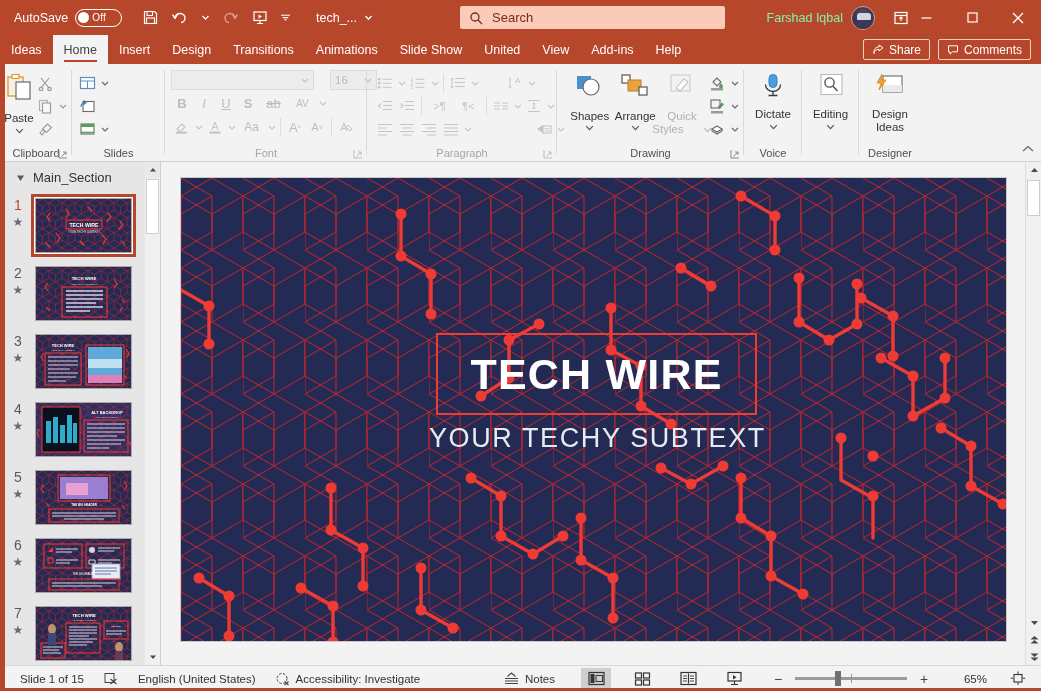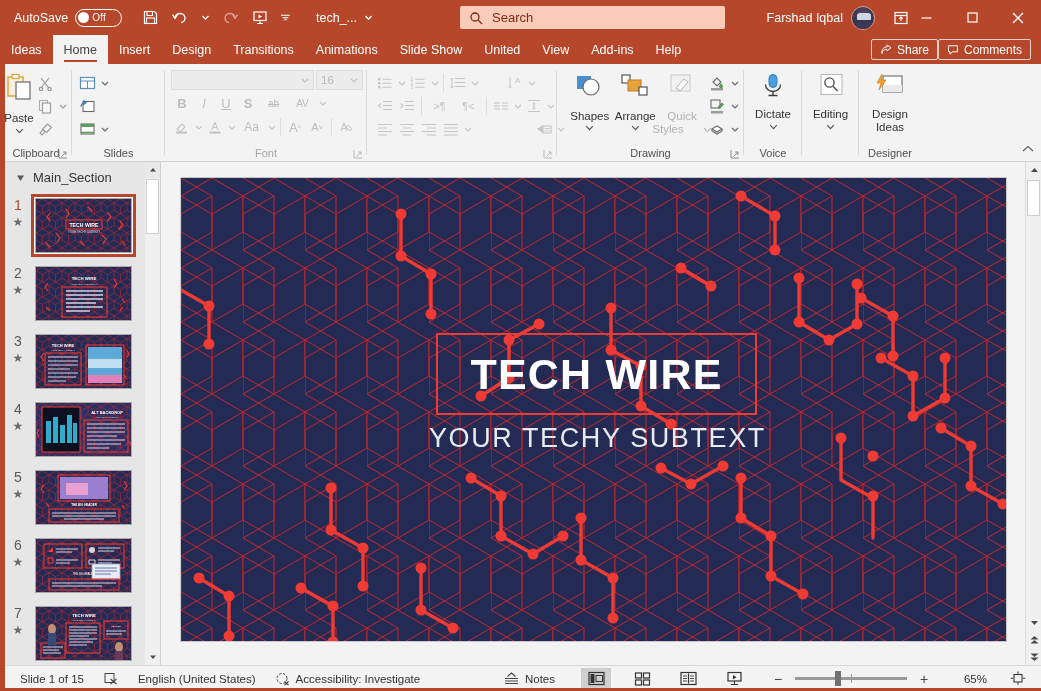--- a/index.html
+++ b/index.html
@@ -42,21 +42,21 @@
   .search-box {
     position:absolute; left:460px; top:6px; width:265px; height:23px;
     background:#f9cbb8; border-radius:2px; display:flex; align-items:center;
     gap:9px; padding-left:9px;
   }
   .search-box .ph { font-size:13px; color:#7c2a18; }
   .acct {
     position:absolute; right:166px; top:0; height:35px; display:flex;
     align-items:center; gap:8px;
   }
-  .acct-name { font-size:12.5px; color:#ffffff; white-space:nowrap; }
+  .acct-name { font-size:12.5px; color:#86efac; white-space:nowrap; }
   .avatar {
     width:24px; height:24px; border-radius:50%;
     background: radial-gradient(circle at 50% 32%, #5a4a66 0%, #3a3550 55%, #272040 100%);
     position:relative; overflow:hidden; border:1px solid #d4a090;
   }
   .avatar::before{
     content:""; position:absolute; left:5px; top:6px; width:14px; height:7px;
     background:#cfd6e4; border-radius:3px 3px 1px 1px;
   }
   .avatar::after{
@@ -77,21 +77,21 @@
   }
   .tab {
     padding: 0 11px; display:flex; align-items:center; font-size:12.5px;
     color:#fff; white-space:nowrap; position:relative;
   }
   .tab.active { background:#f3f3f3; color:#444; font-weight:400; }
   .tab.active::after{
     content:""; position:absolute; left:11px; right:11px; bottom:2px;
     height:2.5px; background:#b7472a;
   }
-  .tabbar-right { margin-left:auto; display:flex; align-items:center; padding-right:10px; }
+  .tabbar-right { margin-left:auto; display:flex; align-items:center; gap:8px; padding-right:10px; }
   .tb-btn {
     height:21px; border:1px solid rgba(255,255,255,.75); border-radius:2px;
     display:flex; align-items:center; gap:5px; padding:0 8px;
     font-size:12px; color:#fff;
   }
 
   
   .ribbon {
     height: 98px; background:#f3f3f3; display:flex; align-items:stretch;
     border-bottom:1px solid #d2d2d2; position:relative;
@@ -464,21 +464,21 @@
               </svg>
             </div>
         </div>
       </div>
     </div>
     <div class="rgroup-label">Slides</div>
   </div>
 
   <div class="rgroup" style="width:202px">
     <div class="rgroup-body" style="flex-direction:column;gap:2px;padding-left:6px">
-      <div style="display:flex;gap:2px;align-items:center">
+      <div style="display:flex;gap:16px;align-items:center">
         <div class="fontbox">
           <span style="font-size:11.5px;color:#b8b8b8;margin-right:auto;padding-left:4px"></span>
           <svg width="8" height="7" viewBox="0 0 8 7">
               <path d="M1 2l3 3 3-3" fill="none" stroke="#c0c0c0" stroke-width="1.1"></path>
             </svg>
         </div>
         <div class="sizebox">
           <span>16</span>
           <svg width="8" height="7" viewBox="0 0 8 7">
               <path d="M1 2l3 3 3-3" fill="none" stroke="#c0c0c0" stroke-width="1.1"></path>
@@ -492,21 +492,21 @@
         <div class="sbtn">
             <i>I</i>
           </div>
         <div class="sbtn">
             <u>U</u>
           </div>
         <div class="sbtn">
             <b>S</b>
           </div>
         <div class="sbtn w28">
-            <span style="font-size:10px;text-decoration:line-through">ab</span>
+            <span style="font-size:13px;text-decoration:line-through">ab</span>
           </div>
         <div class="sbtn w28">
             <span style="font-size:10px">AV</span>
           </div>
         <div class="chev">
             <svg width="8" height="7" viewBox="0 0 8 7">
               <path d="M1 2l3 3 3-3" fill="none" stroke="#c5c5c5" stroke-width="1.1"></path>
             </svg>
           </div>
       </div>
@@ -697,20 +697,21 @@
               <path d="M8.5 6.5h5M8.5 8.8h5" stroke="#c5c5c5" stroke-width=".9"></path>
             </svg>
           </div>
         <div class="chev">
             <svg width="8" height="7" viewBox="0 0 8 7">
               <path d="M1 2l3 3 3-3" fill="none" stroke="#c5c5c5" stroke-width="1.1"></path>
             </svg>
           </div>
       </div>
     </div>
+    <div class="rgroup-label dim">Paragraph</div>
     <svg class="dlg" viewBox="0 0 11 11">
         <path d="M1 1v8h8" fill="none" stroke="#bbb" stroke-width="1"></path>
         <path d="M3.5 7.5L8 3M8 3h-3M8 3v3" stroke="#bbb" stroke-width="1"></path>
       </svg>
   </div>
 
   <div class="rgroup" style="width:187px">
     <div class="rgroup-body" style="padding-left:10px">
       <div class="bigbtn">
         <svg width="32" height="28" viewBox="0 0 32 28">

